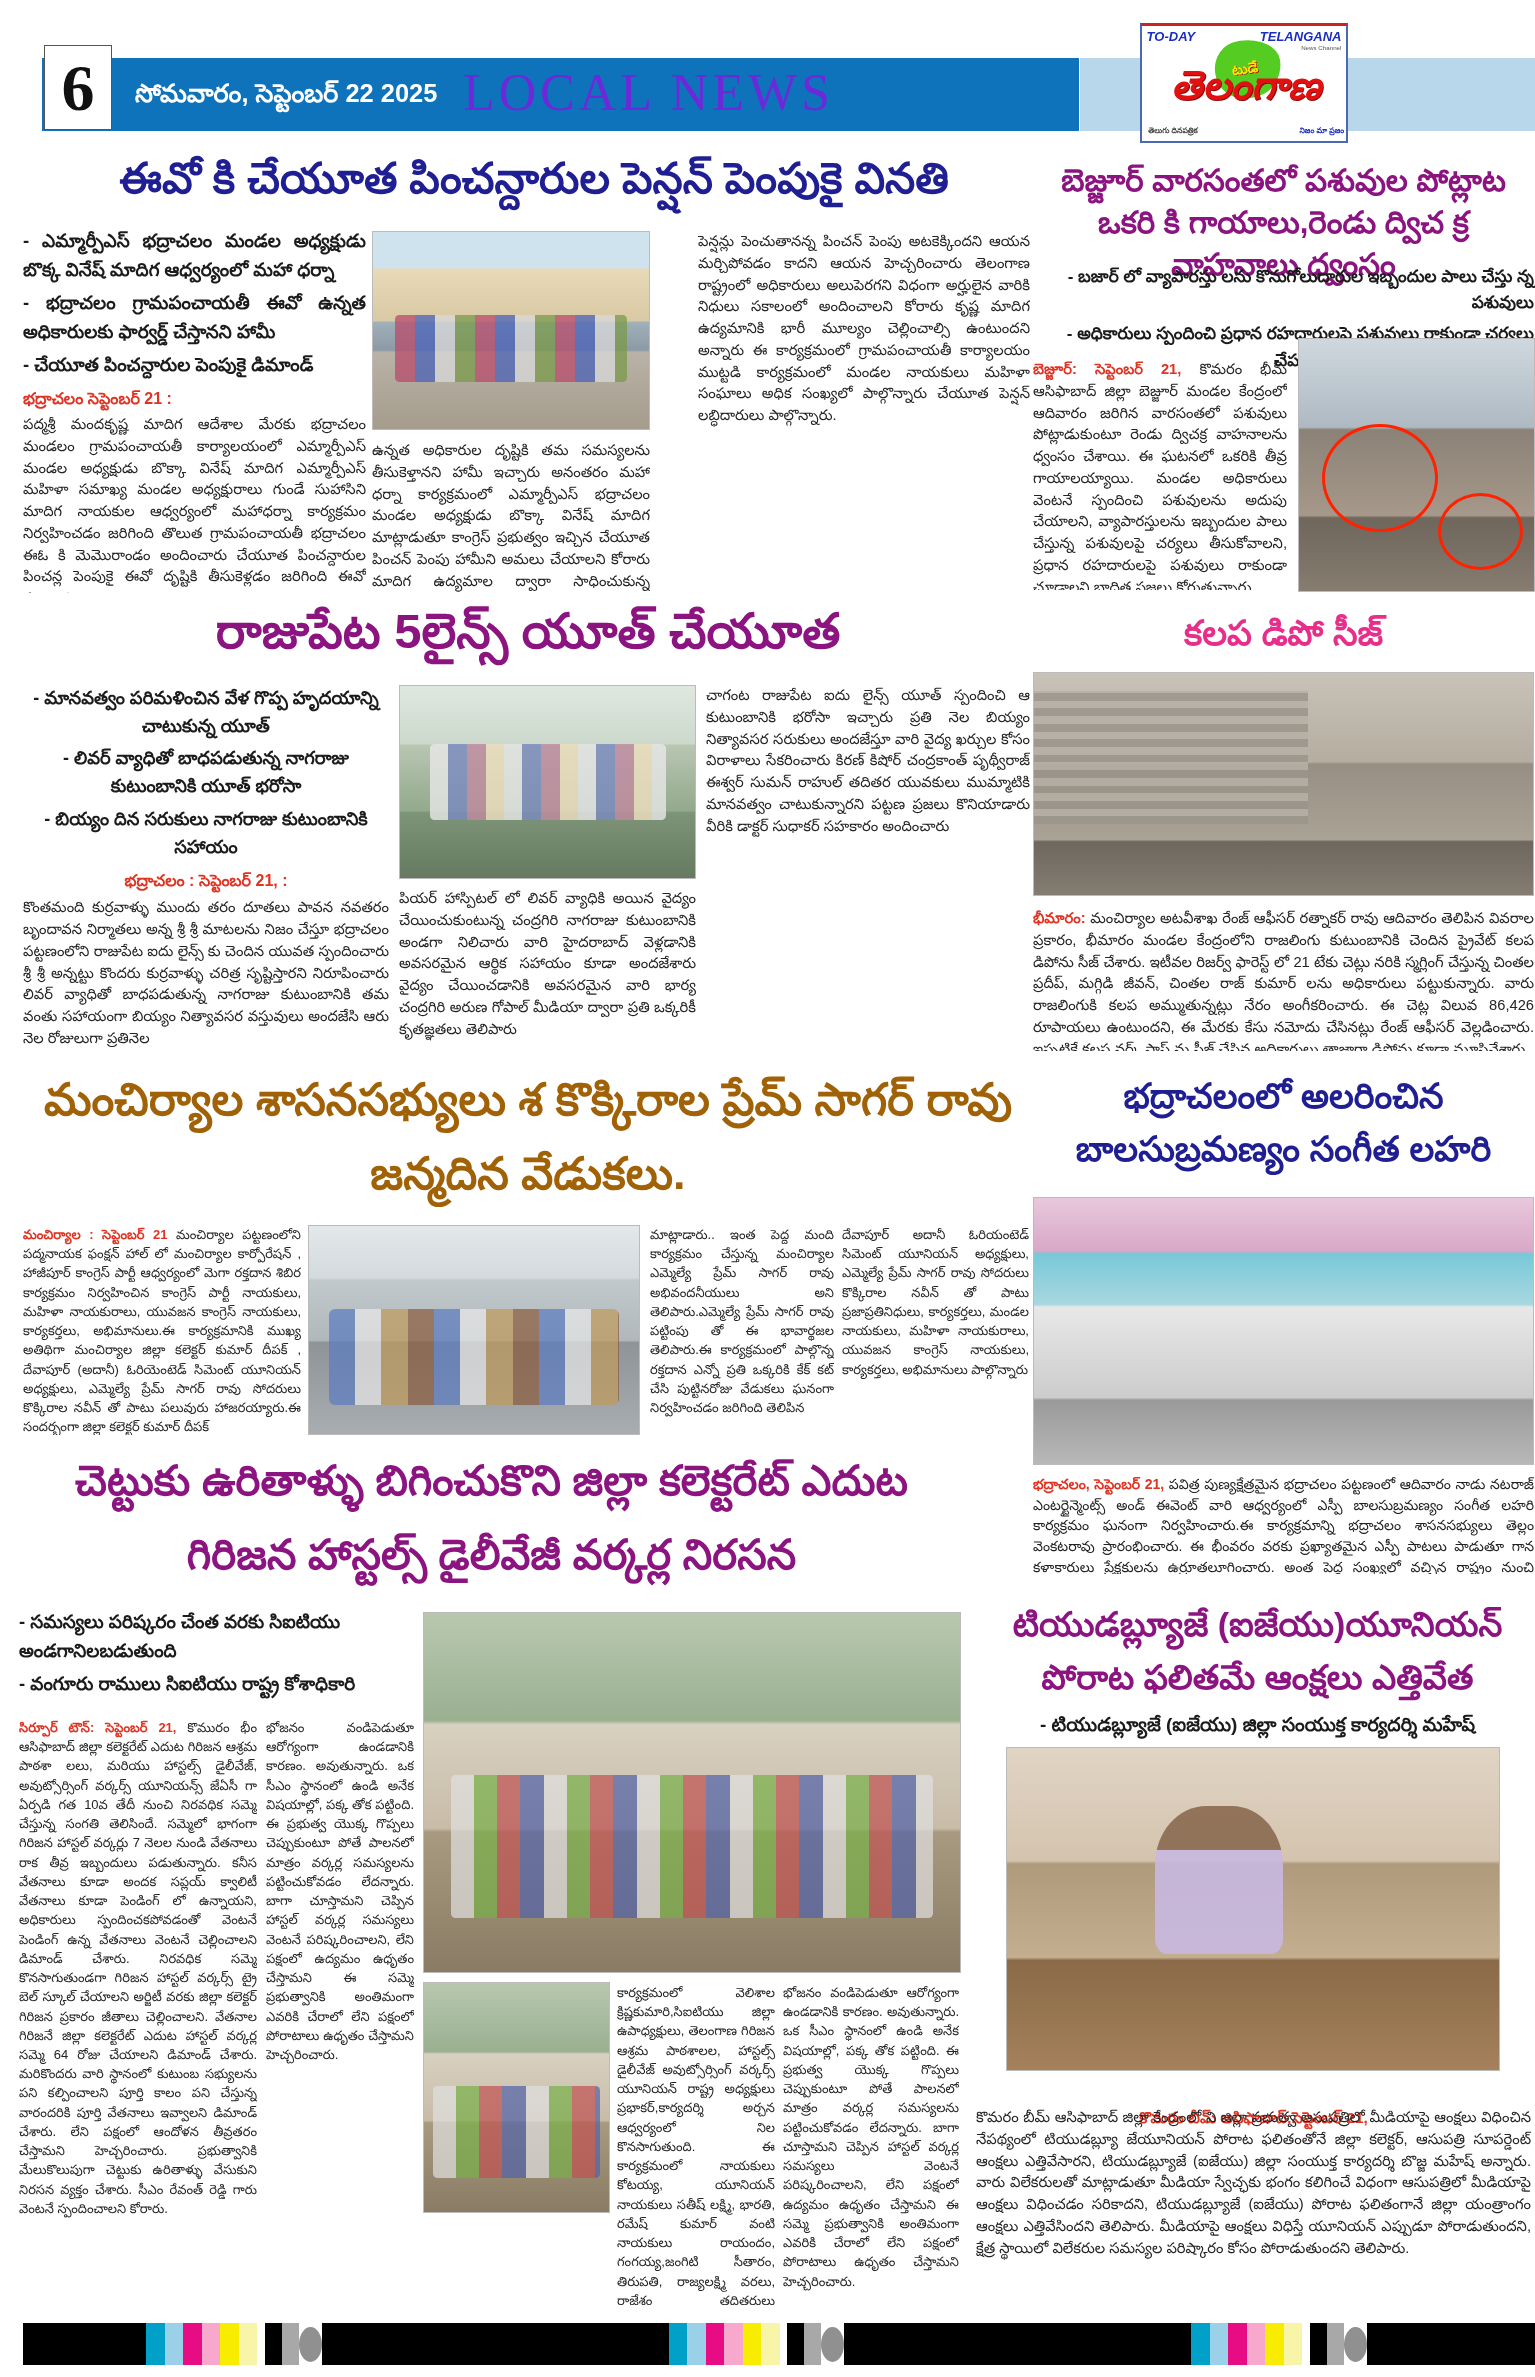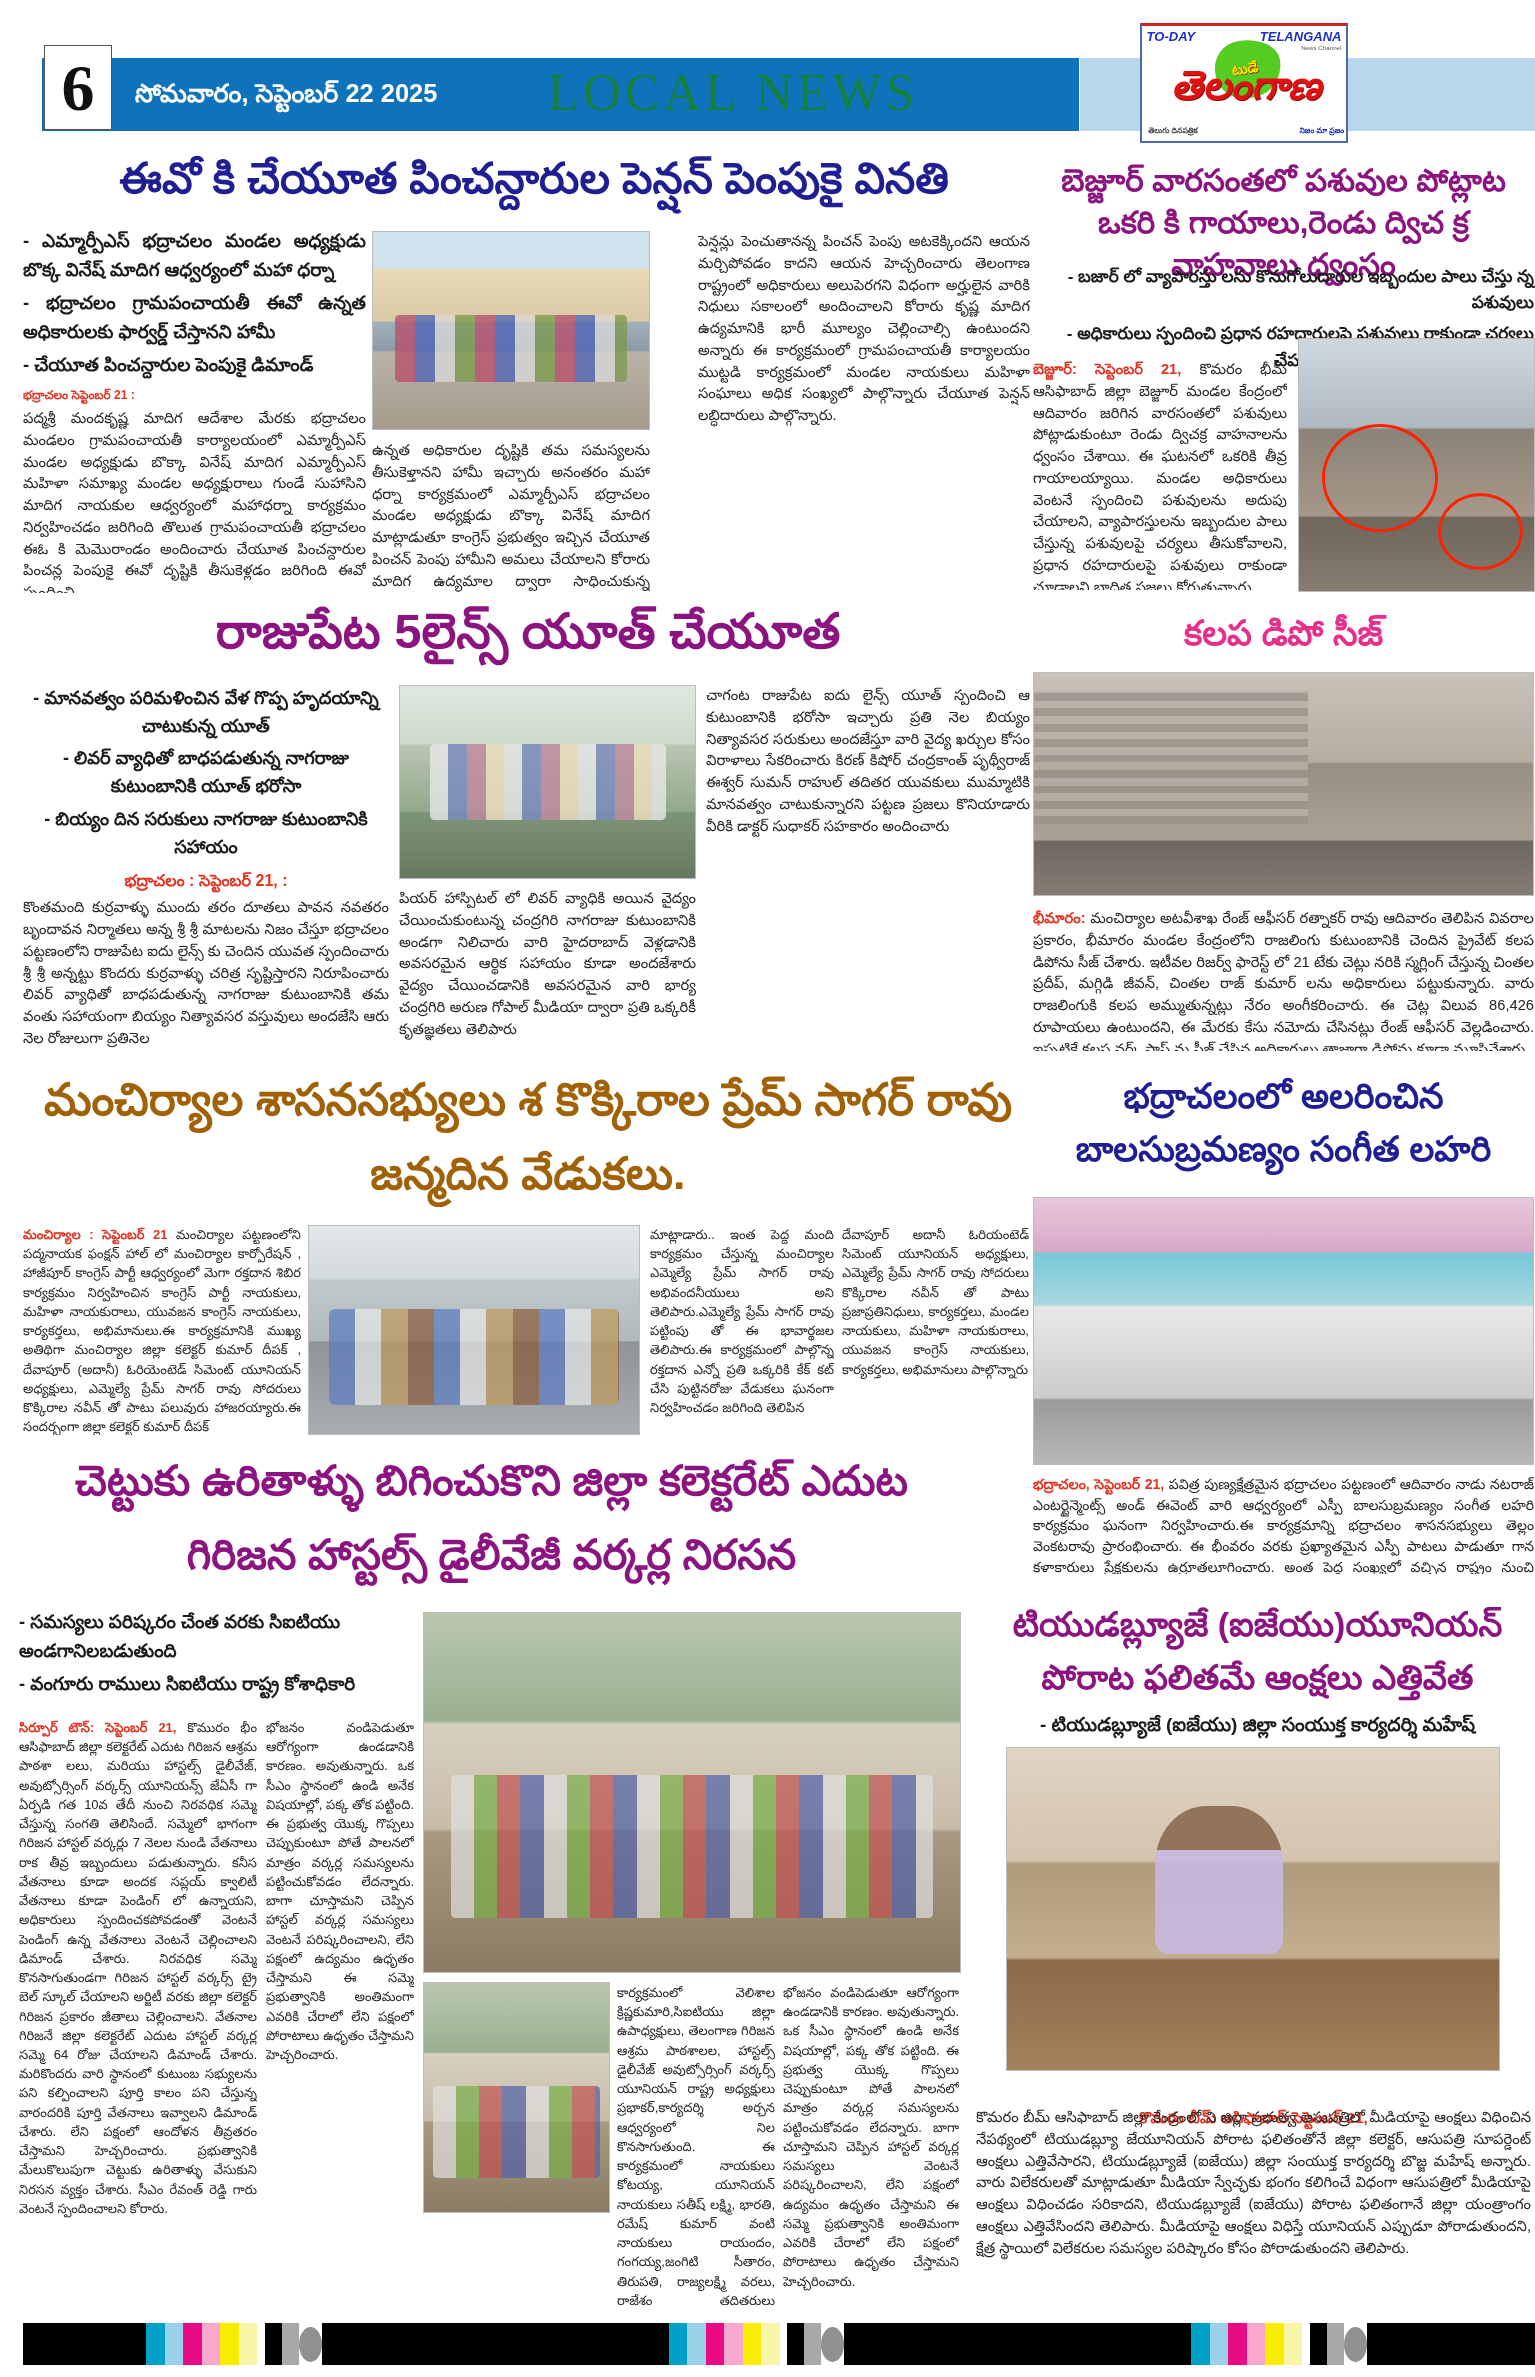--- a/index.html
+++ b/index.html
@@ -6,21 +6,21 @@
   body { background:#e8e8e8; font-family:"Liberation Sans", sans-serif; }
   #page { position:relative; width:1535px; height:2377px; background:#ffffff; margin:0 auto; overflow:hidden; }
 
   
   .band-blue { position:absolute; left:42px; top:58px; width:1037px; height:73px; background:#0f73bb; }
   .band-light { position:absolute; left:1080px; top:58px; width:456px; height:73px; background:#b9d7ea; }
   .pageno-box { position:absolute; left:44px; top:45px; width:68px; height:85px; background:#ffffff;
                 border:1.5px solid #555; display:flex; align-items:center; justify-content:center;
                 font-family:"Liberation Serif", serif; font-size:66px; font-weight:bold; color:#111; z-index:3; }
   .hdr-date { position:absolute; left:135px; top:79px; color:#ffffff; font-size:25.4px; font-weight:bold; z-index:4; }
-  .hdr-title { position:absolute; left:463px; top:63px; width:540px; text-align:center; color:#15803d;
+  .hdr-title { position:absolute; left:463px; top:63px; width:540px; color:#6d28d9;
                font-family:"Liberation Serif", serif; font-size:52px; letter-spacing:3.9px; z-index:4; }
   .masthead { position:absolute; left:1140px; top:23px; width:208px; height:120px; background:#ffffff;
               border:2.3px solid #4a69b4; border-top:3.9px solid #cc2222; z-index:5; padding:3.1px 4.6px; }
   .mh-row { display:flex; justify-content:space-between; }
   .mh-today { color:#1a2fbf; font-weight:bold; font-size:13px; font-style:italic; }
   .mh-telangana { color:#1a2fbf; font-weight:bold; font-size:13px; font-style:italic; text-align:right; }
   .mh-newschannel { color:#555; font-size:6.2px; text-align:right; }
   .mh-map { position:absolute; left:73px; top:14px; width:66px; height:58px; background:#55cc22;
             border-radius:42% 58% 50% 46% / 50% 44% 60% 50%; transform:rotate(-8deg); }
   .mh-map-label { position:absolute; left:17px; top:20px; color:#ffe800; font-weight:bold; font-size:14px;
@@ -102,21 +102,21 @@
   </div>
 
   <div class="headline hl-navy" style="left:31px;top:154px;width:1006px;font-size:43px;">ఈవో కి చేయూత పించన్దారుల పెన్షన్ పెంపుకై వినతి</div>
 
   <div class="bodycol" style="left:23px;top:227px;width:343px;height:366px;font-size:14.7px;">
     <div class="bullets" style="font-size:18.5px;">
       <div>- ఎమ్మార్పీఎస్ భద్రాచలం మండల అధ్యక్షుడు బొక్క వినేష్ మాదిగ ఆధ్వర్యంలో మహా ధర్నా</div>
       <div>- భద్రాచలం గ్రామపంచాయతీ ఈవో ఉన్నత అధికారులకు ఫార్వర్డ్ చేస్తానని హామీ</div>
       <div>- చేయూత పించన్దారుల పెంపుకై డిమాండ్</div>
     </div>
-    <div class="dateline" style="font-size:12px;margin:7.7px 0 3.1px;">భద్రాచలం సెప్టెంబర్ 21 :</div>
+    <div class="dateline" style="font-size:16px;margin:7.7px 0 3.1px;">భద్రాచలం సెప్టెంబర్ 21 :</div>
     <span>పద్మశ్రీ మందకృష్ణ మాదిగ ఆదేశాల మేరకు భద్రాచలం మండలం గ్రామపంచాయతీ కార్యాలయంలో ఎమ్మార్పీఎస్ మండల అధ్యక్షుడు బొక్కా వినేష్ మాదిగ ఎమ్మార్పీఎస్ మహిళా సమాఖ్య మండల అధ్యక్షురాలు గుండే సుహాసిని మాదిగ నాయకుల ఆధ్వర్యంలో మహాధర్నా కార్యక్రమం నిర్వహించడం జరిగింది తొలుత గ్రామపంచాయతీ భద్రాచలం ఈఓ కి మెమొరాండం అందించారు చేయూత పించన్దారుల పించన్ల పెంపుకై ఈవో దృష్టికి తీసుకెళ్లడం జరిగింది ఈవో స్పందించి</span>
   </div>
 
   <div class="photo ph1" style="left:372px;top:231px;width:278px;height:199px;"></div>
   <div class="bodycol" style="left:372px;top:440px;width:278px;height:154px;font-size:14.7px;">ఉన్నత అధికారుల దృష్టికి తమ సమస్యలను తీసుకెళ్తానని హామీ ఇచ్చారు అనంతరం మహా ధర్నా కార్యక్రమంలో ఎమ్మార్పీఎస్ భద్రాచలం మండల అధ్యక్షుడు బొక్కా వినేష్ మాదిగ మాట్లాడుతూ కాంగ్రెస్ ప్రభుత్వం ఇచ్చిన చేయూత పించన్ పెంపు హామీని అమలు చేయాలని కోరారు మాదిగ ఉద్యమాల ద్వారా సాధించుకున్న పథకాలను అమలు పరచాలని లేదంటే ఉద్యమాలు ఉధృతం చేస్తామని హెచ్చరించారు</div>
 
   <div class="bodycol" style="left:698px;top:231px;width:332px;height:362px;font-size:14.7px;">పెన్షన్లు పెంచుతానన్న పించన్ పెంపు అటకెక్కిందని ఆయన మర్చిపోవడం కాదని ఆయన హెచ్చరించారు తెలంగాణ రాష్ట్రంలో అధికారులు అలుపెరగని విధంగా అర్హులైన వారికి నిధులు సకాలంలో అందించాలని కోరారు కృష్ణ మాదిగ ఉద్యమానికి భారీ మూల్యం చెల్లించాల్సి ఉంటుందని అన్నారు ఈ కార్యక్రమంలో గ్రామపంచాయతీ కార్యాలయం ముట్టడి కార్యక్రమంలో మండల నాయకులు మహిళా సంఘాలు అధిక సంఖ్యలో పాల్గొన్నారు చేయూత పెన్షన్ లబ్ధిదారులు పాల్గొన్నారు.</div>
 
   <div class="headline hl-purple" style="left:1033px;top:160px;width:501px;font-size:31px;line-height:1.35;">బెజ్జూర్ వారసంతలో పశువుల పోట్లాట ఒకరి కి గాయాలు,రెండు ద్విచ క్ర వాహనాలు ధ్వంసం</div>
   <div class="bullets" style="position:absolute;left:1033px;top:264px;width:501px;text-align:right;font-size:17px;">

